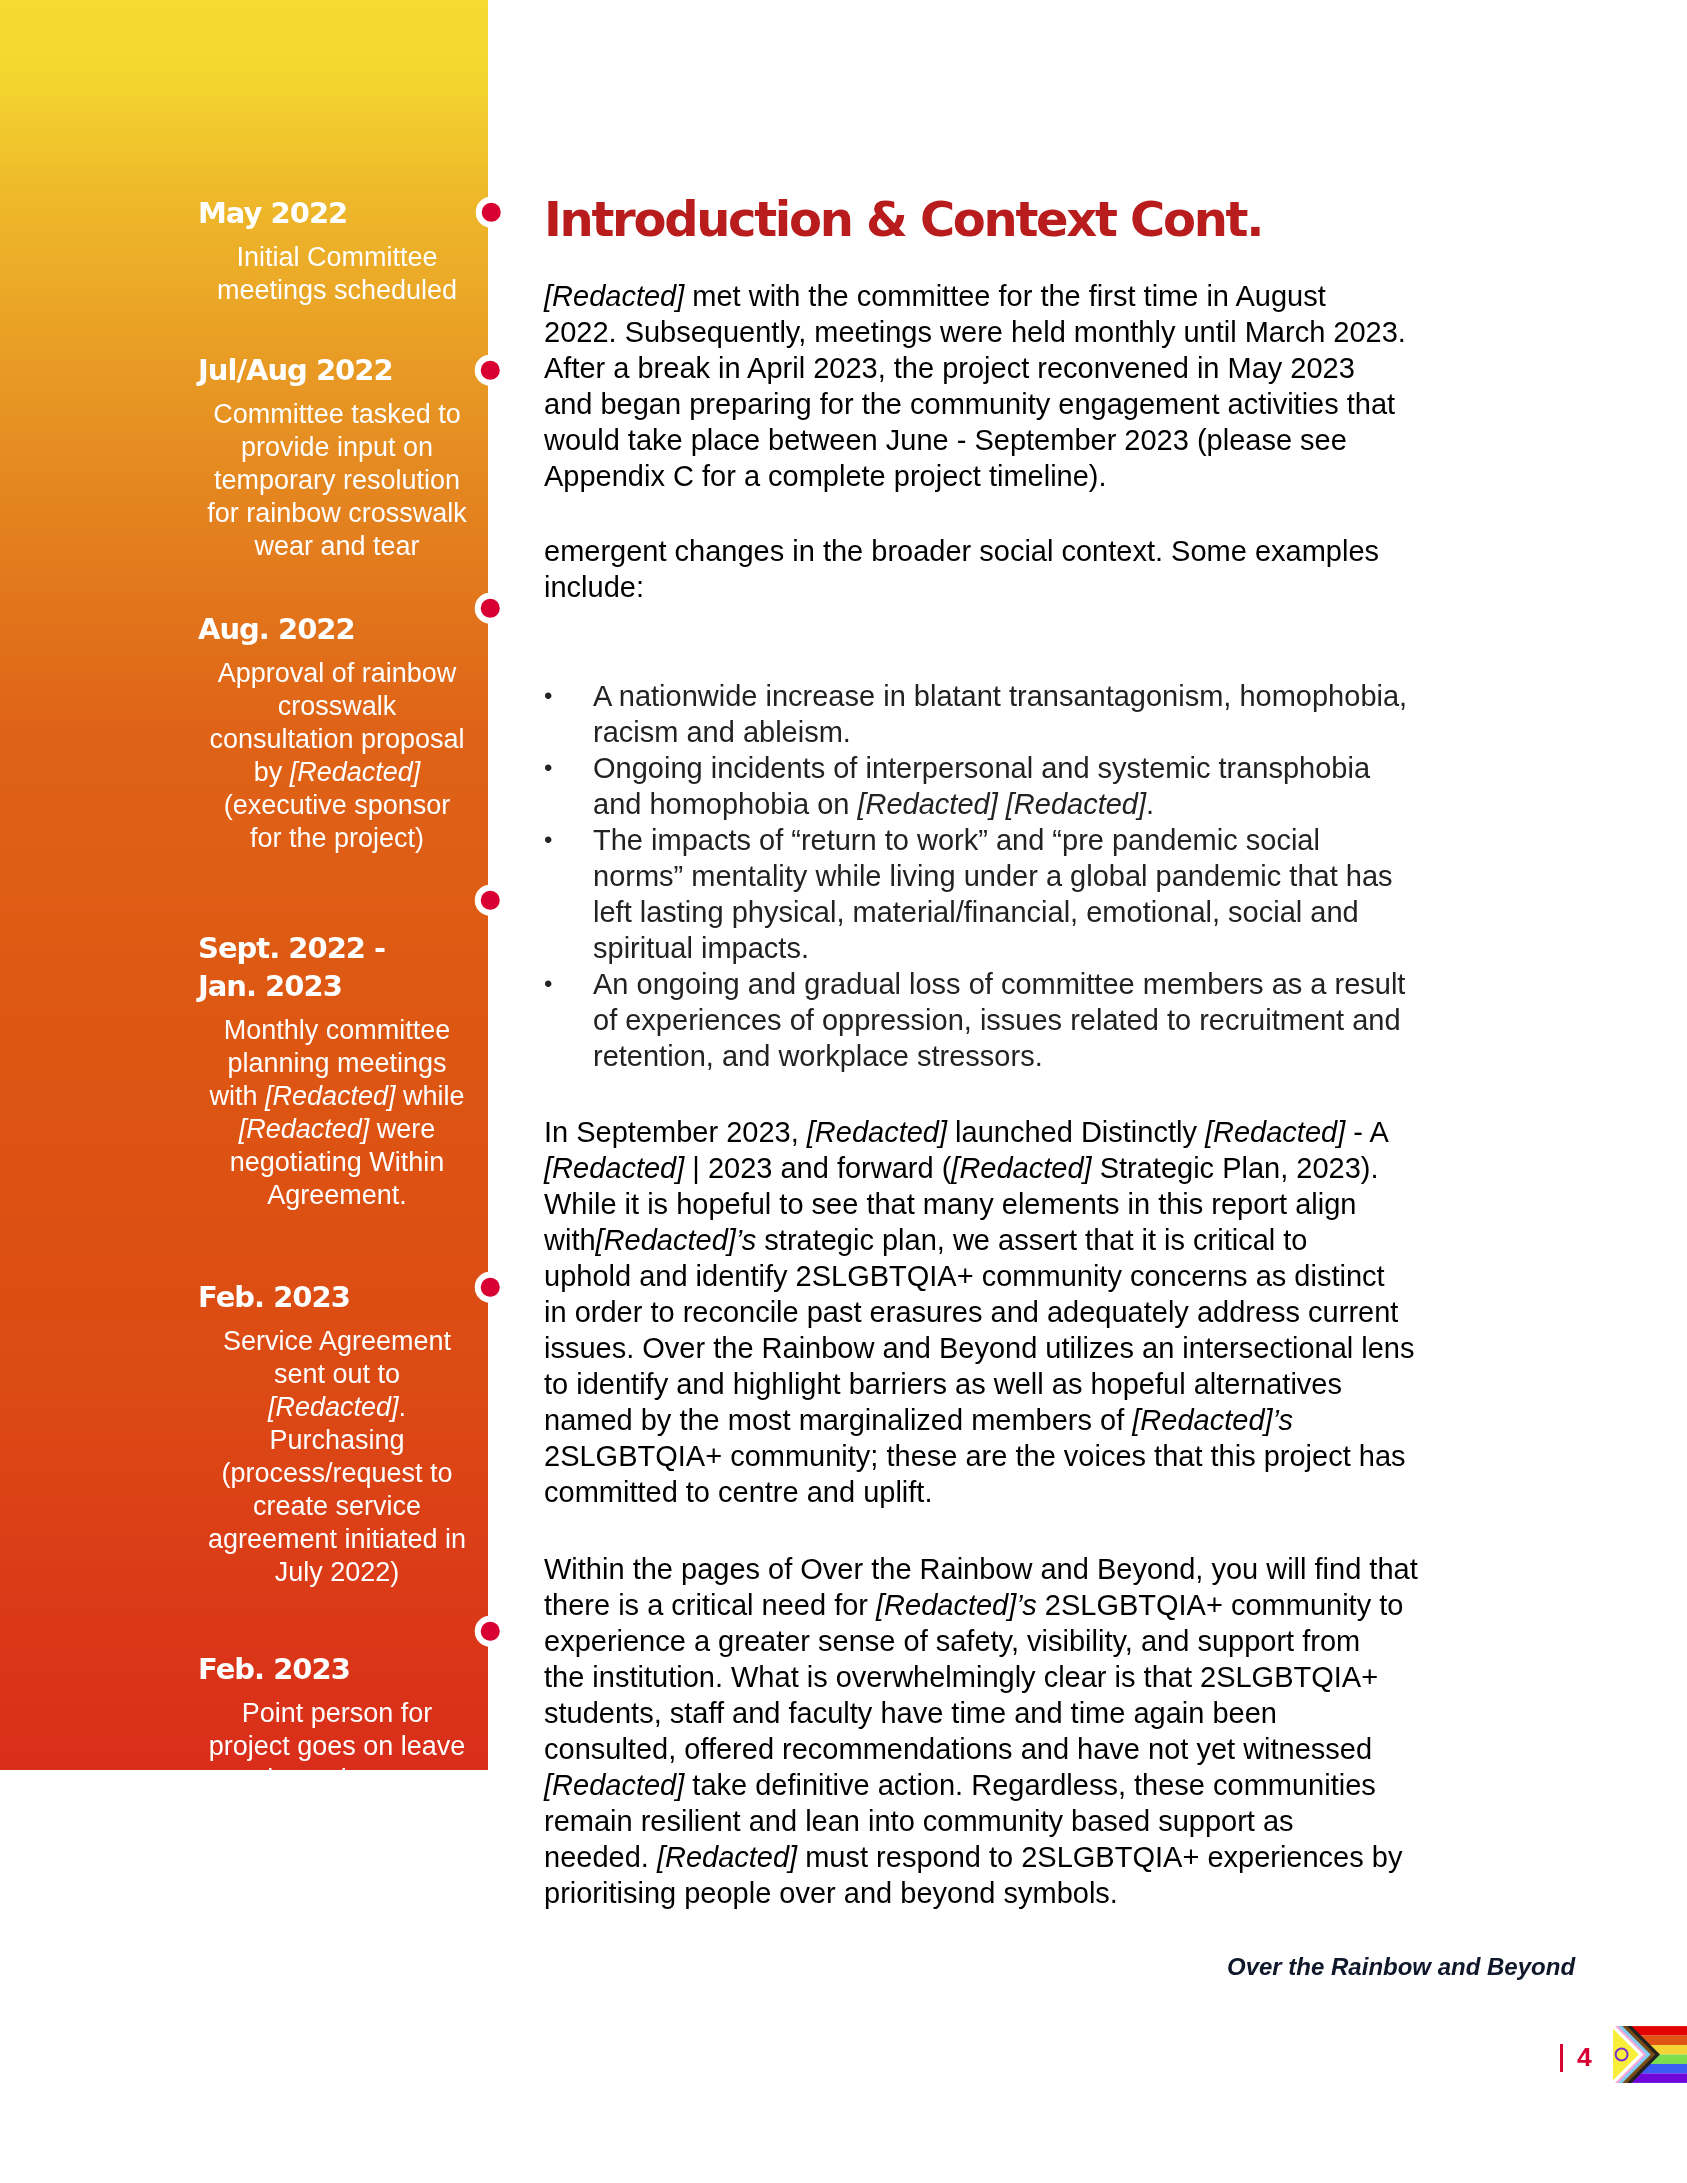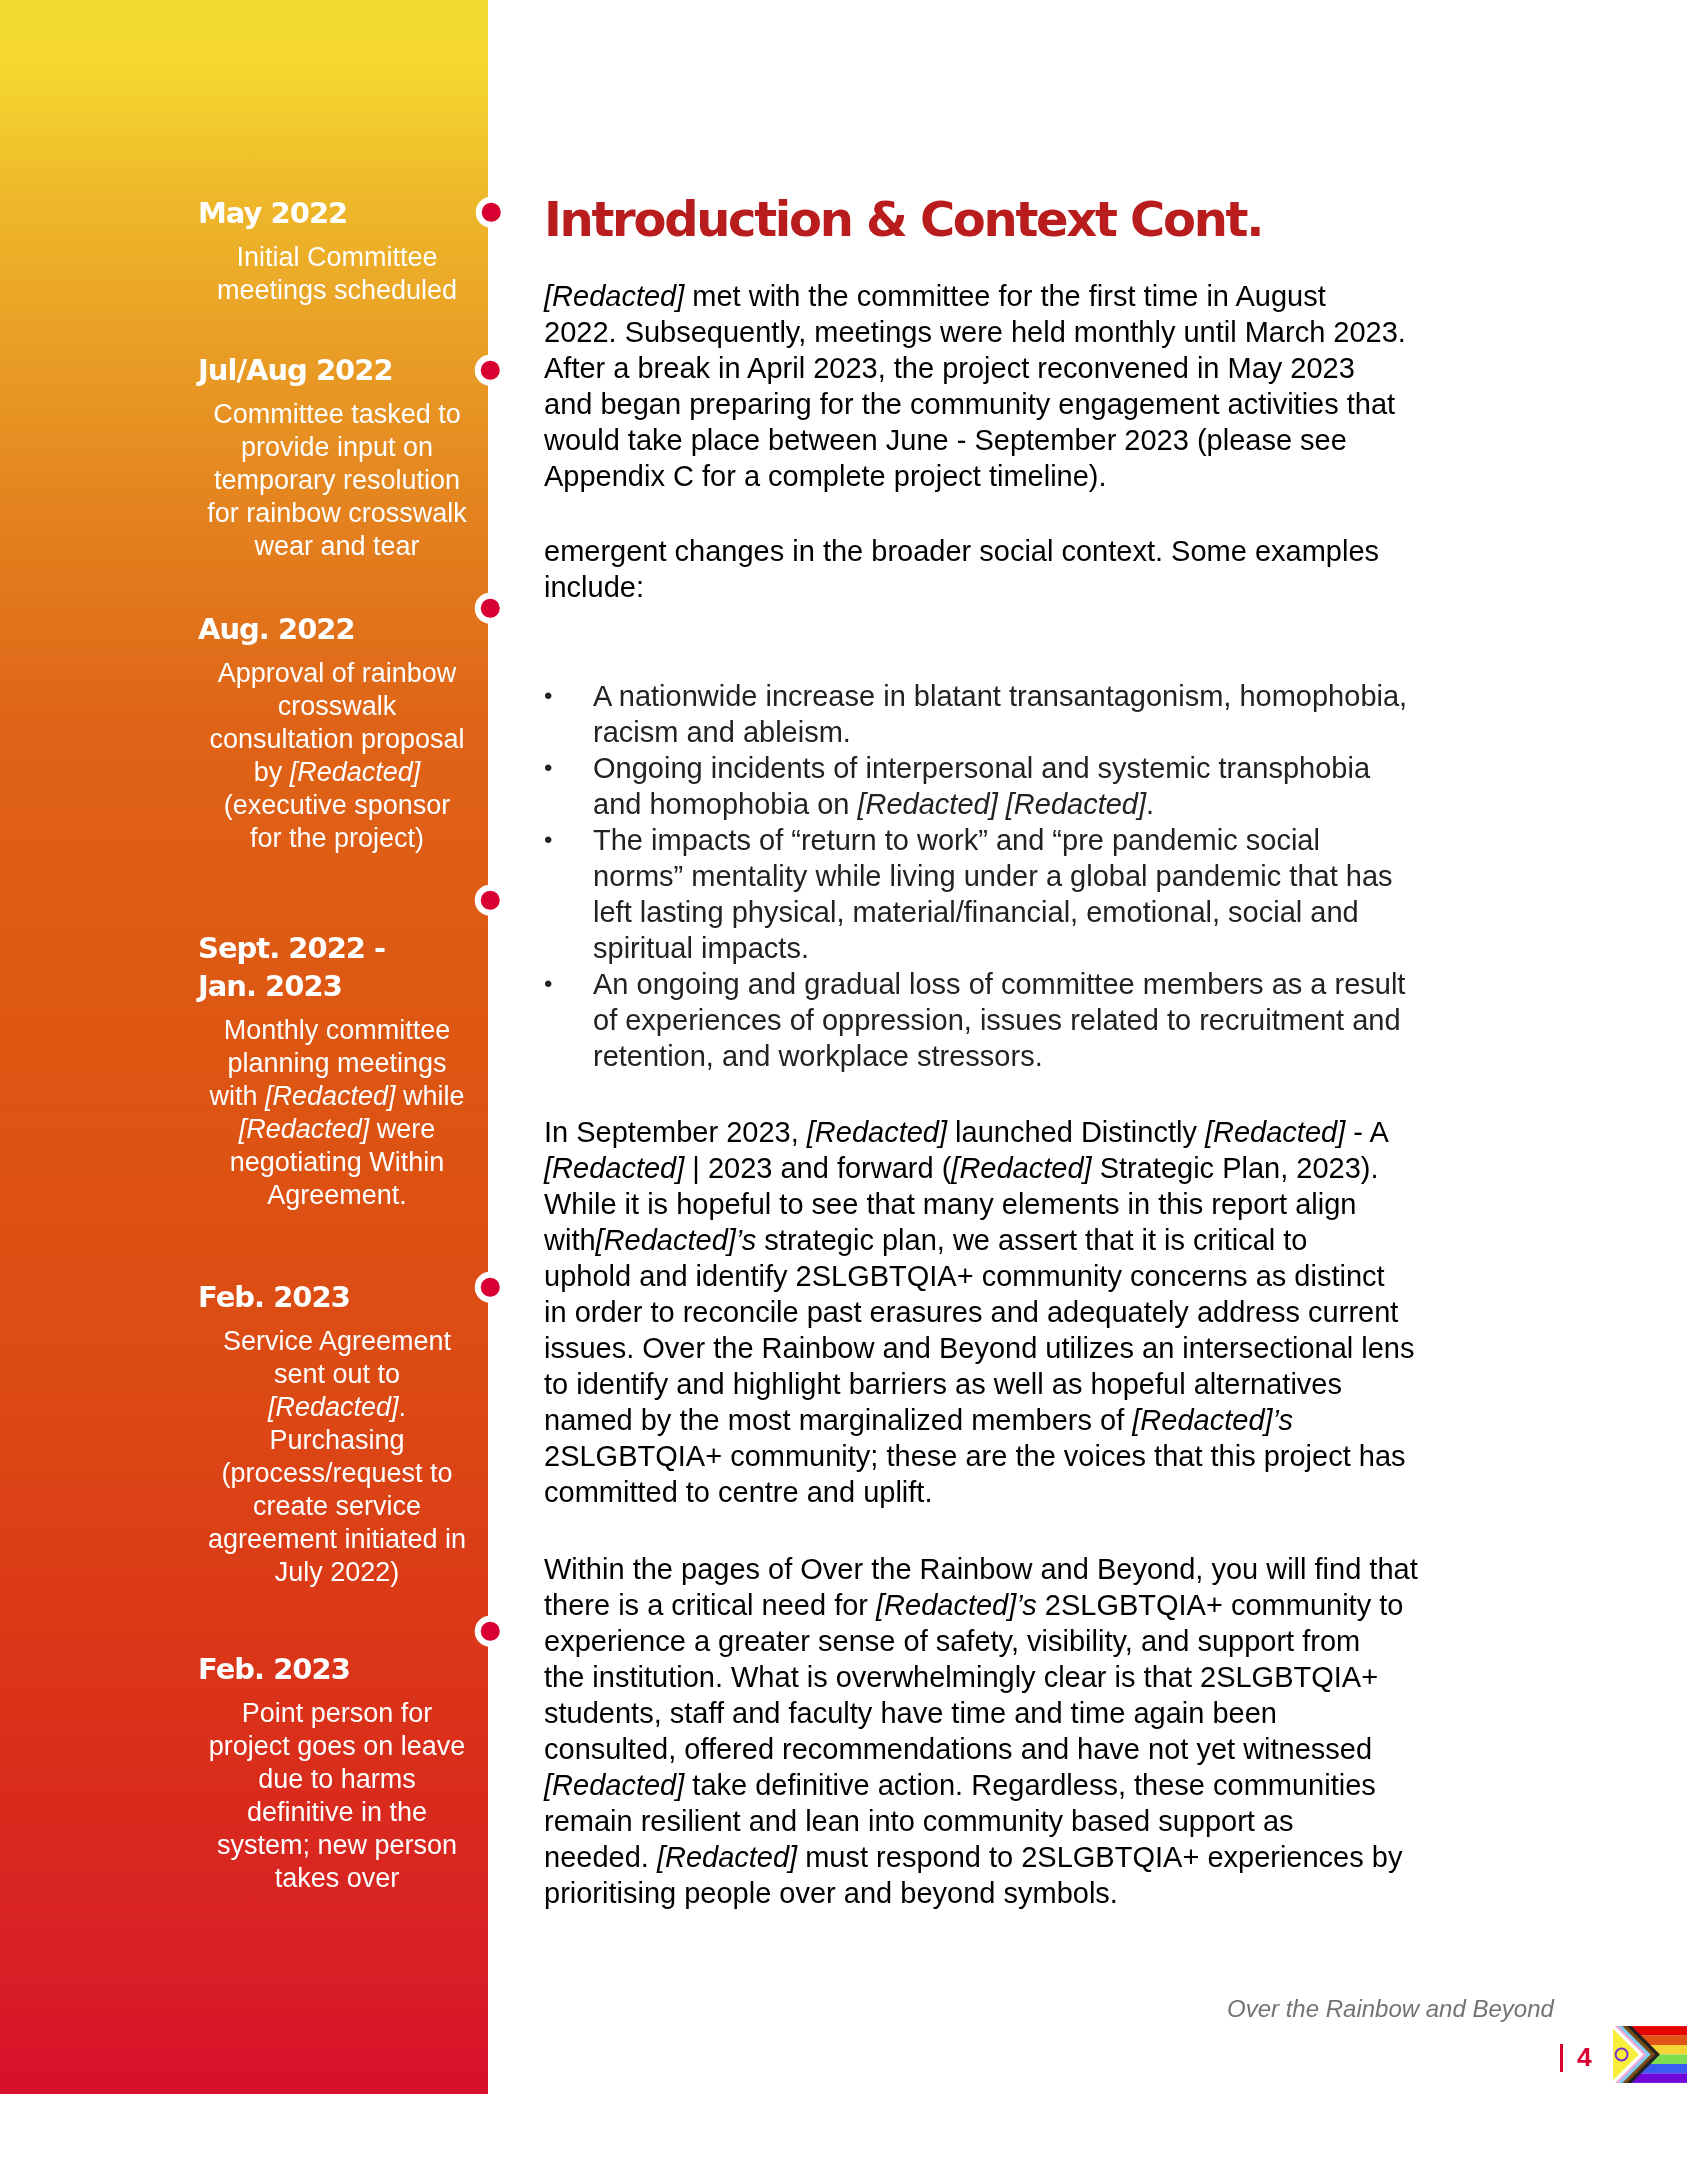--- a/index.html
+++ b/index.html
@@ -2,21 +2,21 @@
 <html style="font-size:10.6px"><head>
 <meta charset="utf-8">
 <style>
   html, body { margin: 0; padding: 0; }
   body {
     width: 1687px; height: 2183px; position: relative; overflow: hidden;
     background: #ffffff;
     font-family: "Liberation Sans", sans-serif;
   }
   .sidebar {
-    position: absolute; left: 0; top: 0; width: 488px; height: 2094px;
+    position: absolute; left: 0; top: 0; width: 488px; height: 1770px;
     background: linear-gradient(to bottom, #f5da31 0px, #f4d830 66px, #eeb82a 198px, #e58a21 463px, #df6317 728px, #dd5612 1059px, #dc4a14 1389px, #da3119 1720px, #d81e27 1985px, #d8002f 2183px);
   }
   .tl-item { position: absolute; left: 198px; width: 278px; color: #ffffff; }
   .tl-date {
     font-family: "DejaVu Sans", sans-serif; font-weight: bold;
     font-size: 29px; line-height: 38px; letter-spacing: -1px; margin: 0;
   }
   .tl-desc {
     font-family: "Liberation Sans", sans-serif;
     font-size: 27px; line-height: 33px; margin-top: 9.3px;
@@ -38,23 +38,23 @@
     font-family: "Liberation Sans", sans-serif; color: #000000;
   }
   .para .ln { display: block; white-space: nowrap; }
   i, .it { font-style: italic; }
   .bullets { position: absolute; left: 0; list-style: none; margin: 0; padding: 0;
     font-size: 29px; line-height: 36px; color: #222222; }
   .bullets li { position: relative; padding-left: 49px; }
   .bullets li .bul { position: absolute; left: 0; top: 0; width: 8px; text-align: center; font-size: 24px; }
   .bullets li .ln { display: block; white-space: nowrap; }
   .footer-text {
-    position: absolute; top: 1992px; left: 1227px; white-space: nowrap;
+    position: absolute; top: 1950px; left: 1227px; white-space: nowrap;
     font-family: "Liberation Sans", sans-serif; font-style: italic;
-    font-size: 24px; line-height: 34px; color: #737373;
+    font-size: 24px; line-height: 34px; color: #0f172a; font-weight: bold;
   }
   .footer-sep { position: absolute; top: 2044px; left: 1560px; width: 2.6px; height: 28px; background: #d80032; }
   .page-num { position: absolute; top: 2039px; left: 1577px; font-weight: bold; font-size: 26.5px; line-height: 37px; color: #d80032; font-family: "Liberation Sans", sans-serif; }
   .flag { position: absolute; left: 1613px; top: 2026px; width: 74px; height: 57px; }
 </style>
 </head>
 <body>
 
 <div class="sidebar">
   <div class="tl-item" style="top:194px">

